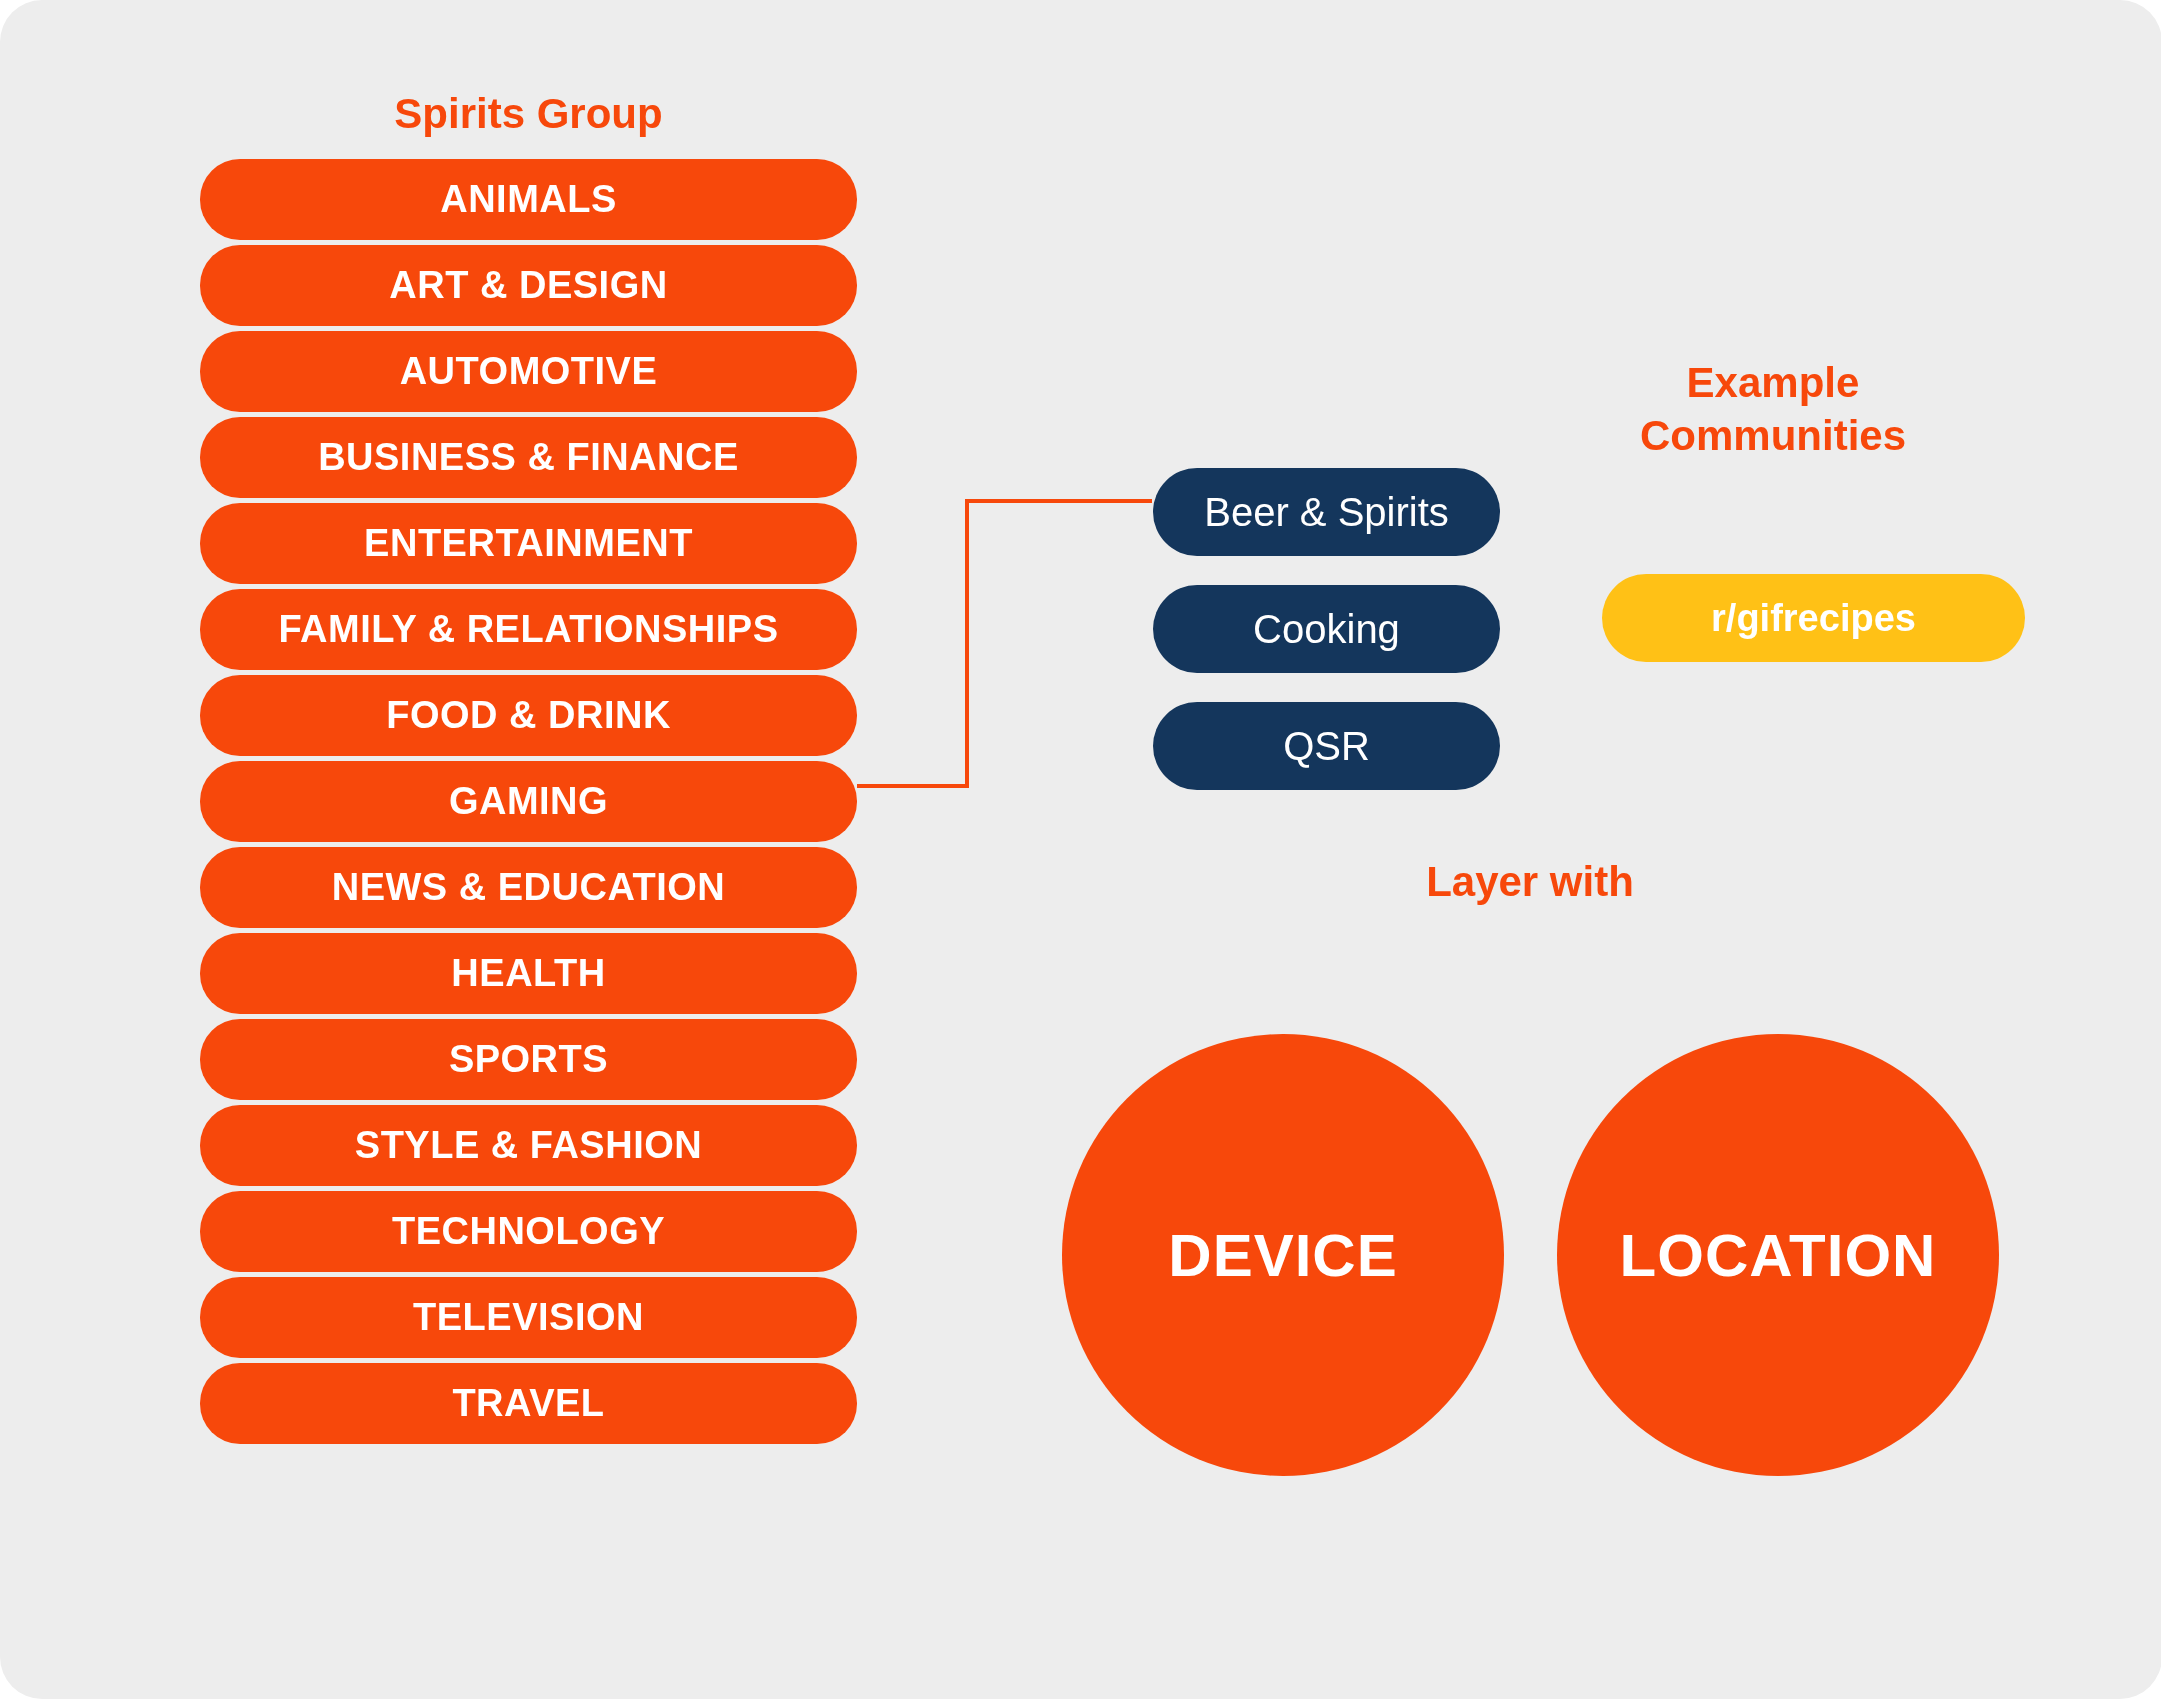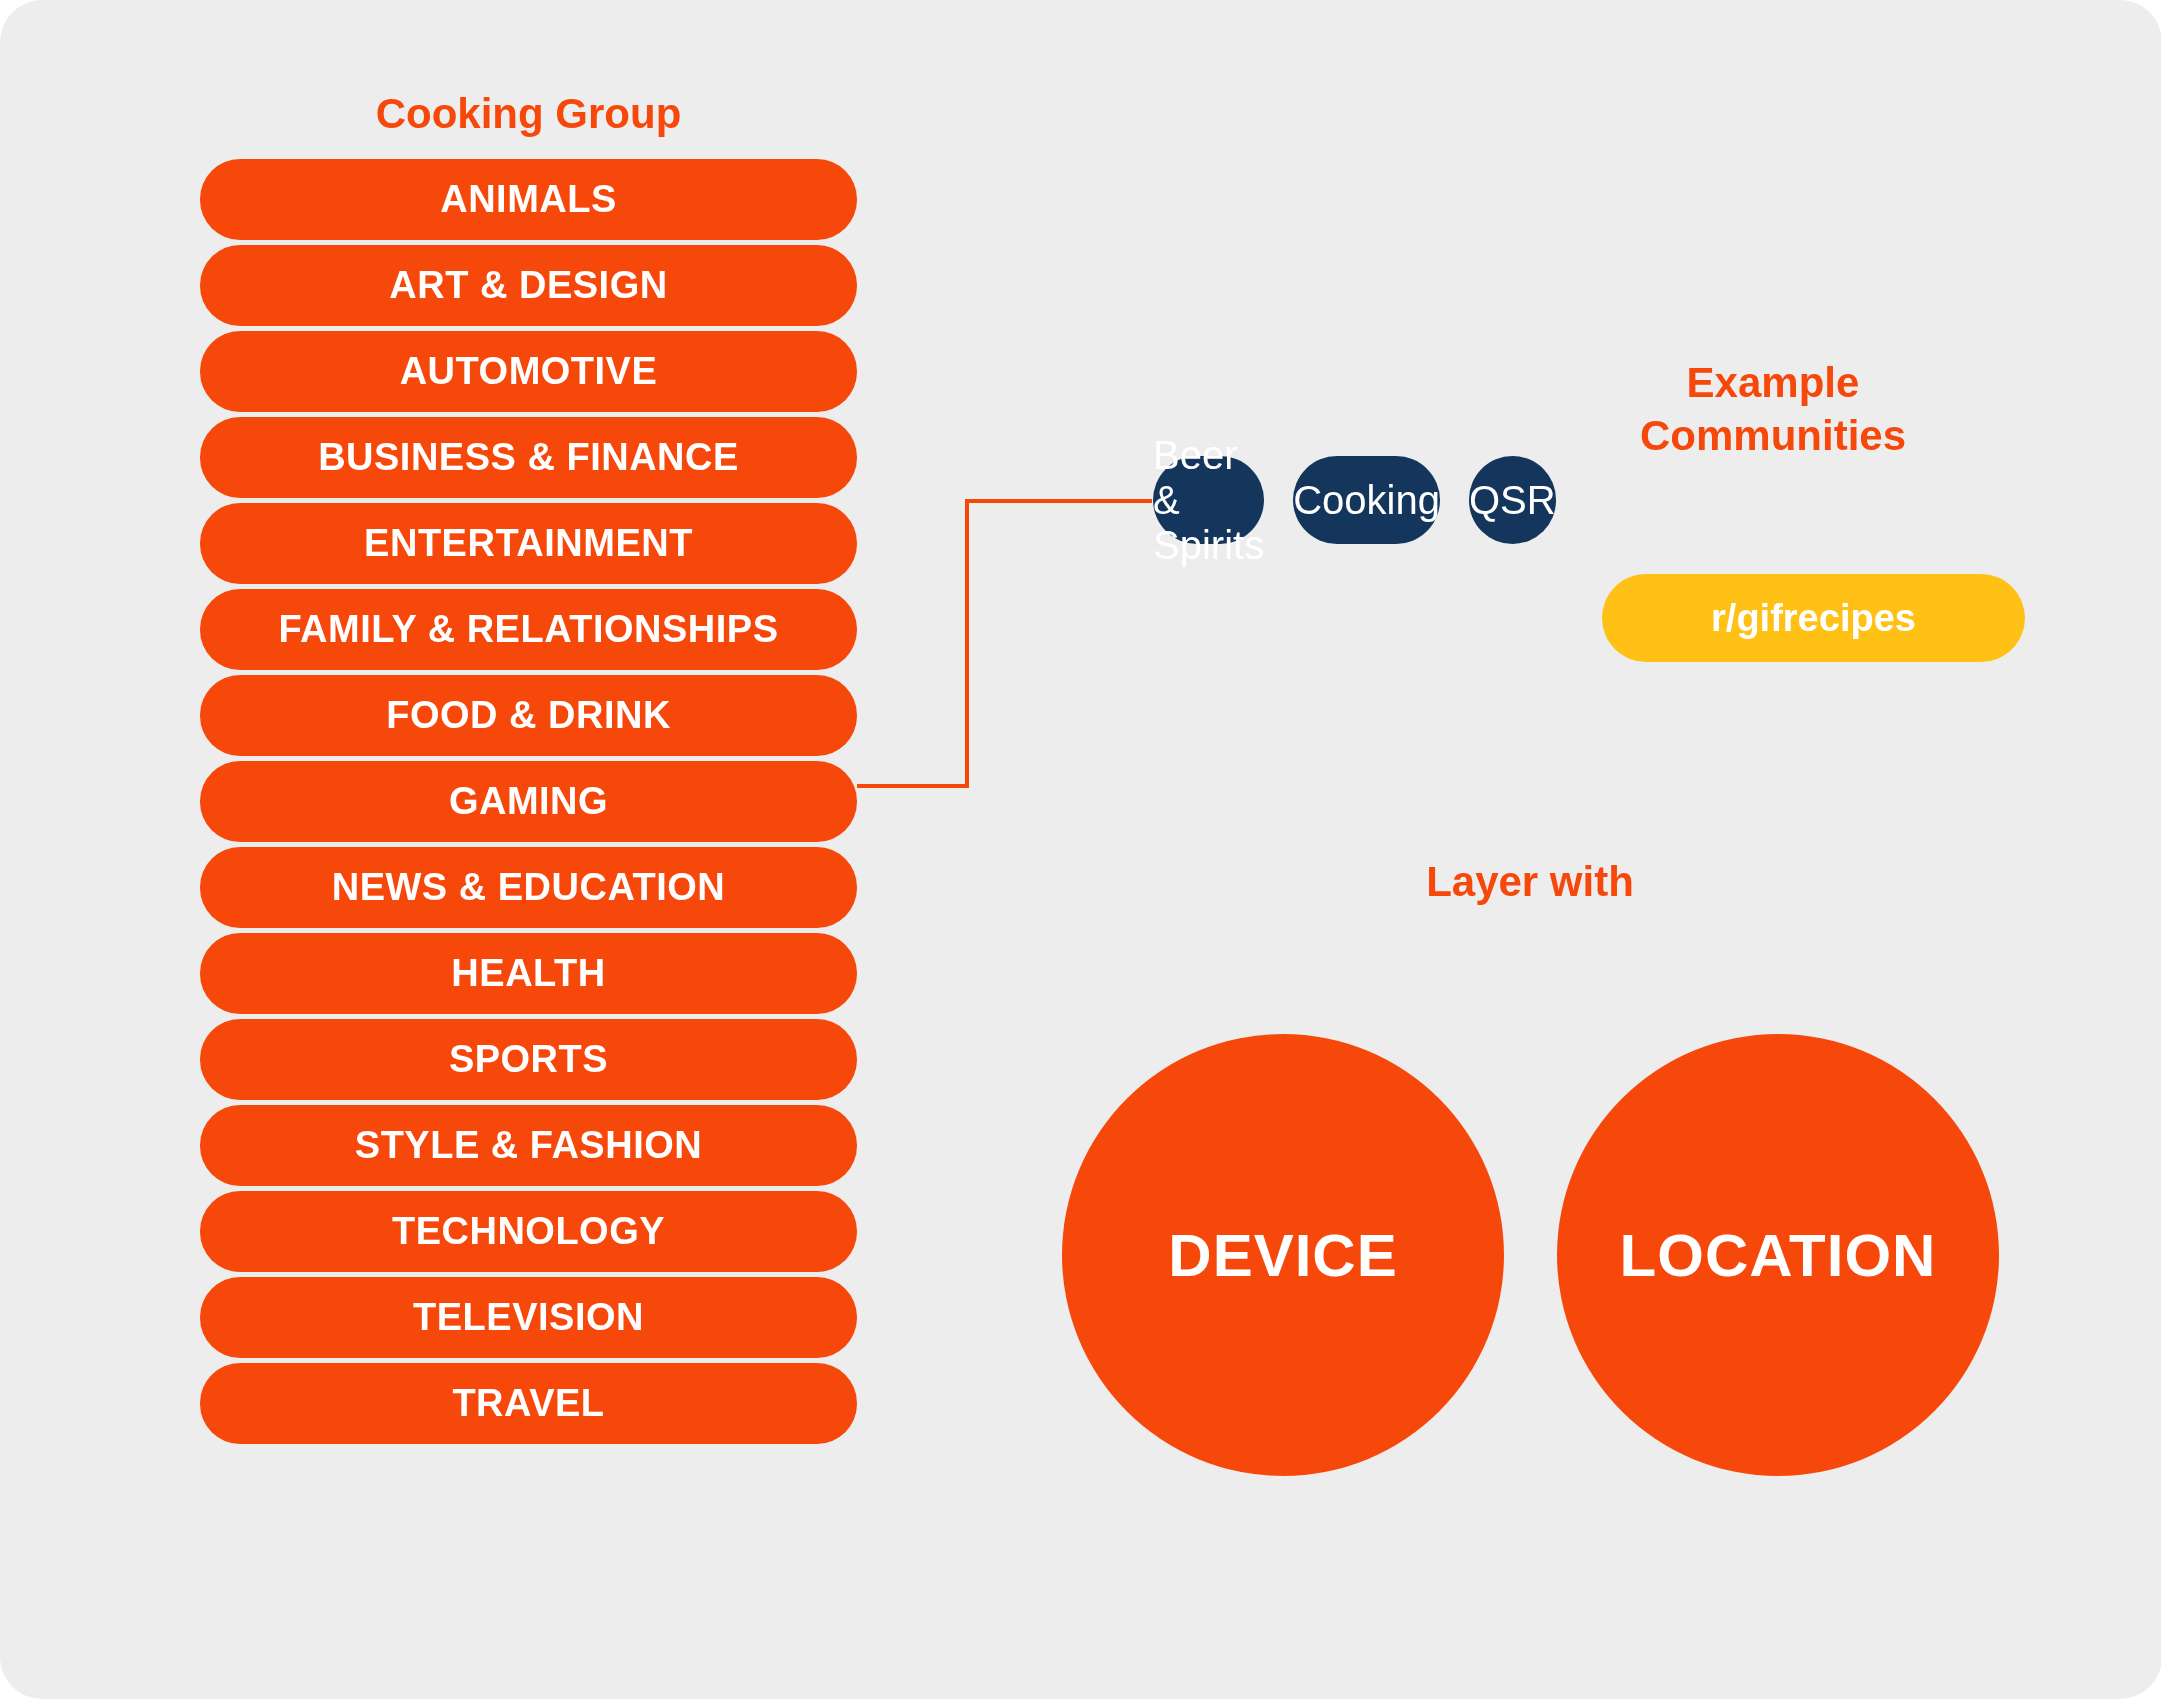--- a/index.html
+++ b/index.html
@@ -61,24 +61,24 @@
     background: var(--orange);
   }
   .seg-a { left: 857px;  top: 784px; width: 110px; height: 3.8px; }
   .seg-b { left: 965px; top: 499px; width: 3.8px;   height: 289px; }
   .seg-c { left: 968px; top: 499px; width: 184px; height: 3.8px; }
 
   
   .navy-stack {
     position: absolute;
     left: 1153px;
-    top: 456px;
+    top: 468px;
     width: 347px;
     display: flex;
-    flex-direction: row;
+    flex-direction: column;
     gap: 29px;
   }
   .navy-pill {
     height: 88px;
     border-radius: 44px;
     background: var(--navy);
     display: flex;
     align-items: center;
     justify-content: center;
     font-size: 40px;
@@ -146,21 +146,21 @@
     color: #ffffff;
   }
   .circle.device   { left: 1062px; }
   .circle.location { left: 1557px; }
 </style>
 </head>
 <body>
 
 <div class="canvas">
 
-  <div class="col-title">Cooking Group</div>
+  <div class="col-title">Spirits Group</div>
 
   <div class="pill-stack">
     <div class="pill orange">ANIMALS</div>
     <div class="pill orange">ART &amp; DESIGN</div>
     <div class="pill orange">AUTOMOTIVE</div>
     <div class="pill orange">BUSINESS &amp; FINANCE</div>
     <div class="pill orange">ENTERTAINMENT</div>
     <div class="pill orange">FAMILY &amp; RELATIONSHIPS</div>
     <div class="pill orange">FOOD &amp; DRINK</div>
     <div class="pill orange">GAMING</div>

